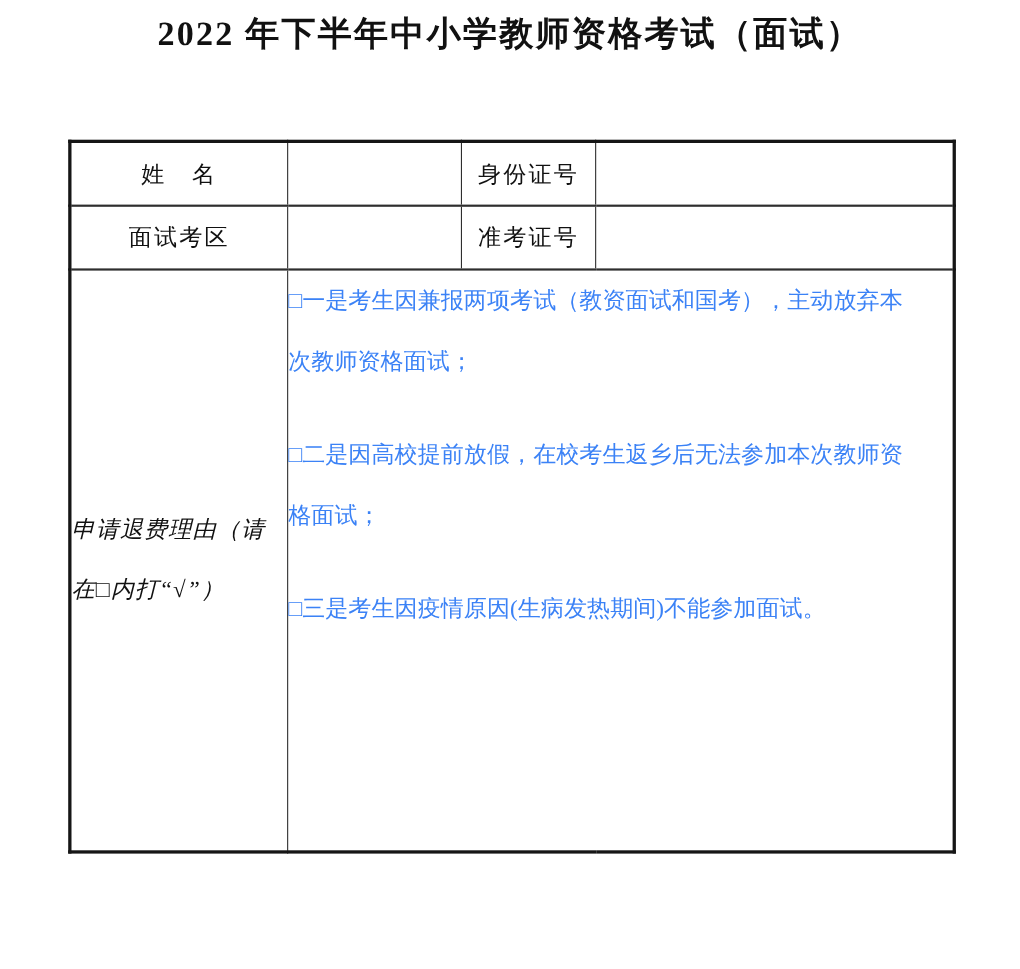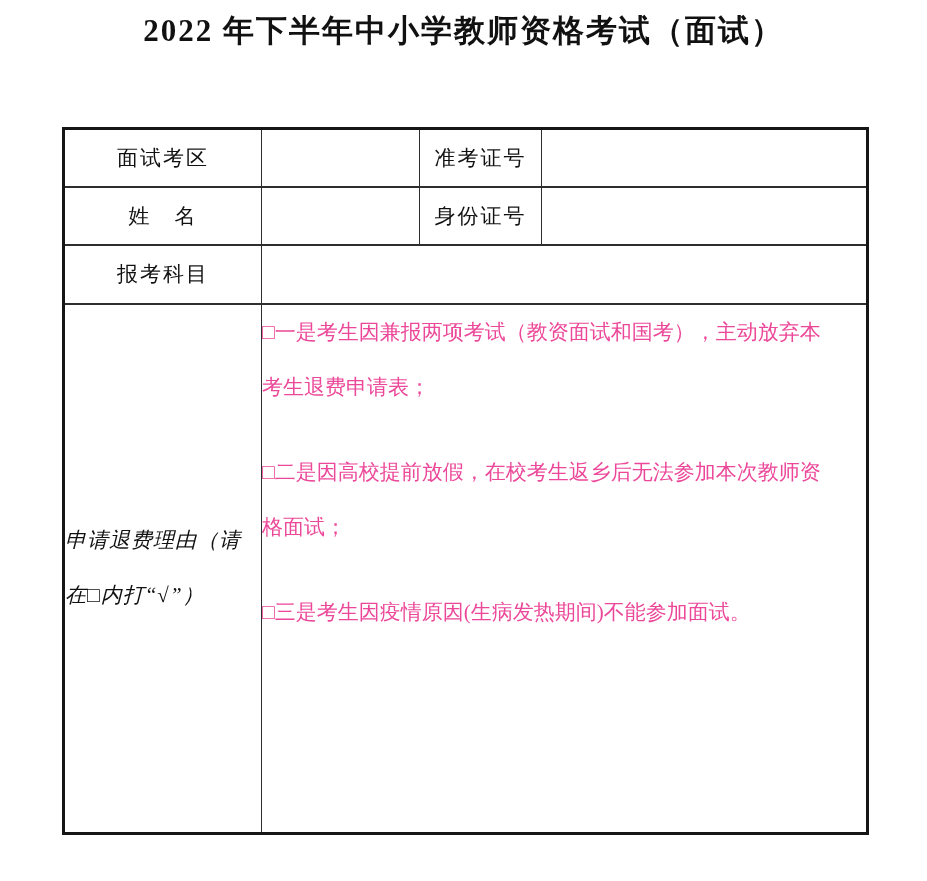--- a/index.html
+++ b/index.html
@@ -70,21 +70,21 @@
     font-style: italic;
   }
   td.reason-label .lab-line {
     height: 55px;
     line-height: 55px;
   }
   td.reason-content {
     vertical-align: top;
     padding: 40px 8px 0 11px;
     font-size: 21px;
-    color: #ec4899;
+    color: #3b82f6;
   }
   .option { margin: 0 0 30px 0; }
   .opt-line {
     height: 55px;
     line-height: 55px;
     white-space: nowrap;
   }
   .cb { display: inline; }
 </style>
 </head>
@@ -99,50 +99,46 @@
   <table class="form">
     <colgroup>
       <col style="width:198px">
       <col style="width:158px">
       <col style="width:122px">
       <col style="width:326px">
     </colgroup>
 
     <tbody>
         <tr class="r-small">
+      <td class="lbl">姓　名</td>
+      <td class="val"></td>
+      <td class="lbl">身份证号</td>
+      <td class="val"></td>
+    </tr>
+
+    <tr class="r-small">
       <td class="lbl">面试考区</td>
       <td class="val"></td>
       <td class="lbl">准考证号</td>
       <td class="val"></td>
     </tr>
 
-    <tr class="r-small">
-      <td class="lbl">姓　名</td>
-      <td class="val"></td>
-      <td class="lbl">身份证号</td>
-      <td class="val"></td>
-    </tr>
-
-    <tr class="r-subject">
-      <td class="lbl">报考科目</td>
-      <td class="val" colspan="3"></td>
-    </tr>
 
     <tr class="r-big">
       <td class="reason-label">
         <div class="lab-line">申请退费理由（请</div>
         <div class="lab-line">在□内打“√”）</div>
       </td>
       <td class="reason-content" colspan="3">
 
         <div class="option">
           <div class="opt-line">
             <span class="cb">□</span><span>一是考生因兼报两项考试（教资面试和国考），主动放弃本</span>
           </div>
-          <div class="opt-line">考生退费申请表；</div>
+          <div class="opt-line">次教师资格面试；</div>
         </div>
 
         <div class="option">
           <div class="opt-line">
             <span class="cb">□</span><span>二是因高校提前放假，在校考生返乡后无法参加本次教师资</span>
           </div>
           <div class="opt-line">格面试；</div>
         </div>
 
         <div class="option">

